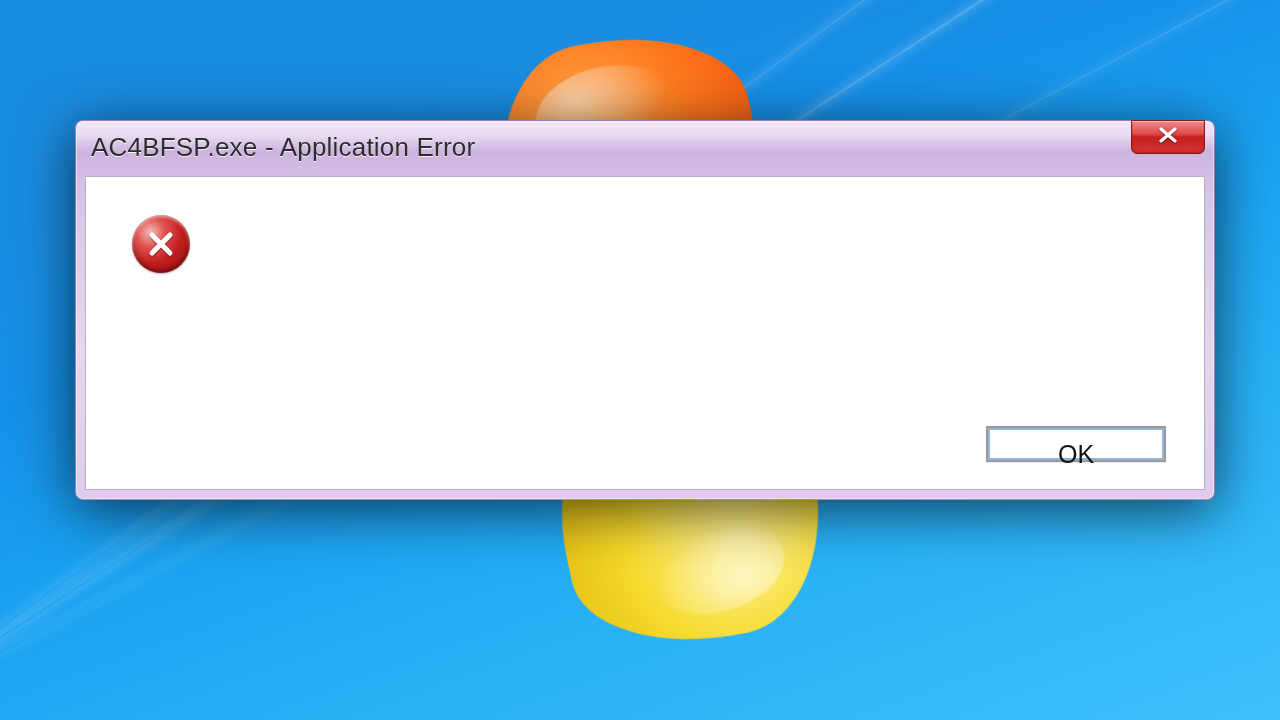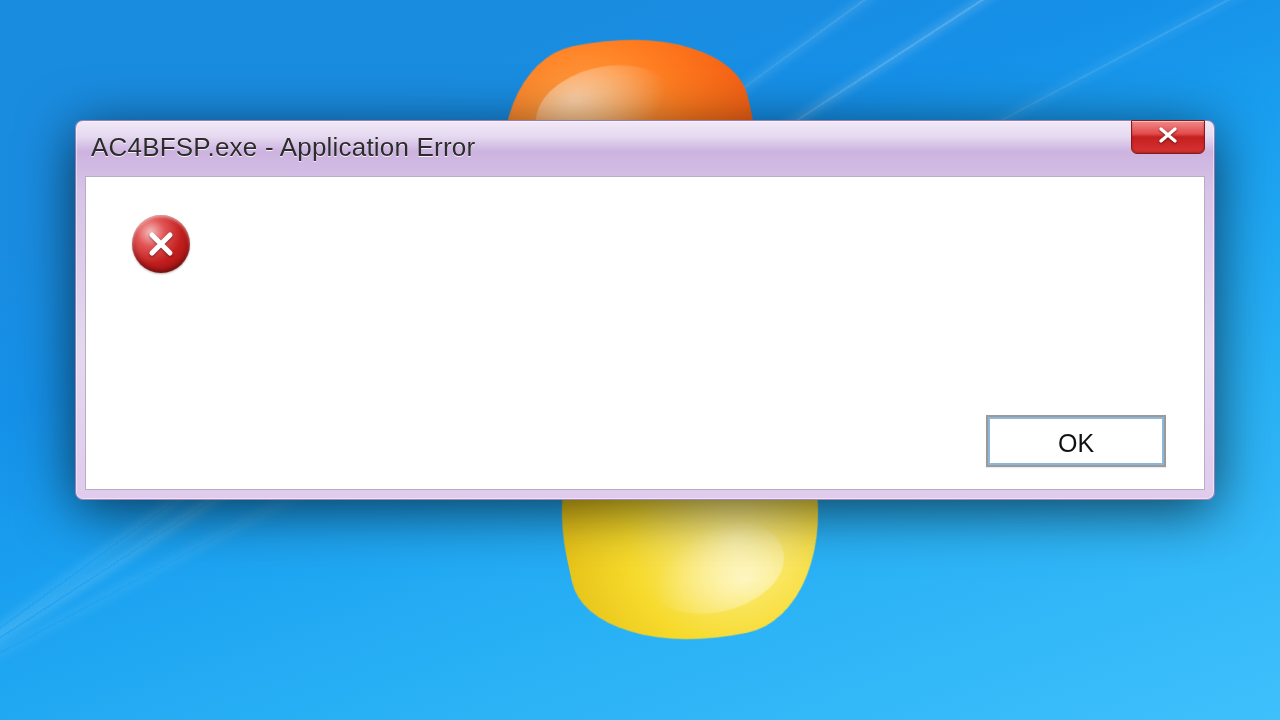--- a/index.html
+++ b/index.html
@@ -58,21 +58,21 @@
     .circle {
       width:58px; height:58px; border-radius:50%;
       background:radial-gradient(circle at 32% 30%,#f6bcbc 0%,#e15555 25%,#c21e1e 55%,#8f0c0c 100%);
       box-shadow:inset 0 2px 3px rgba(255,255,255,.5),inset 0 -3px 5px rgba(0,0,0,.35),0 1px 2px rgba(0,0,0,.3);
       display:flex; align-items:center; justify-content:center;
     }
     .circle svg { width:30px; height:30px; filter:drop-shadow(0 1px 1px rgba(0,0,0,.4)); }
     .message { font-size:25px; color:#222; line-height:1.32; max-width:920px; padding-top:0; }
     .btn-row { position:absolute; right:38px; bottom:22px; }
     .ok-btn {
-      min-width:180px; height:52px; padding:12px 20px; font-size:25px; color:#111;
+      min-width:180px; height:36px; padding:12px 20px; font-size:25px; color:#111;
       background:#fff; border:2px solid #9a9a9a;
       box-shadow:inset 0 0 0 2px #8fb5d9, 0 1px 1px rgba(0,0,0,.08);
       cursor:pointer; font-family:inherit;
     }
   </style>
 </head>
 <body>
 
 <div class="desktop">
   <div class="rays">

